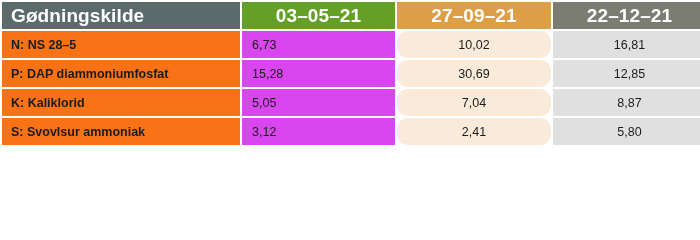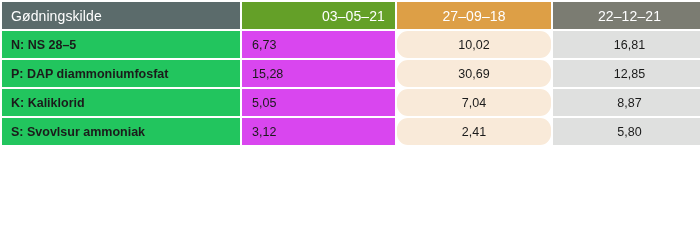--- a/index.html
+++ b/index.html
@@ -32,36 +32,36 @@
   col.col-label  { width: 238px; }
   col.col-green  { width: 153px; }
   col.col-orange { width: 154px; }
   col.col-gray   { width: 153px; }
 
   
   thead th {
     height: 27px;
     padding: 0 10px;
     margin: 9px;
-    font-size: 14px;
-    font-weight: normal;
+    font-size: 19px;
+    font-weight: bold;
     color: #ffffff;
     letter-spacing: 0.1px;
     vertical-align: middle;
     box-sizing: border-box;
     white-space: nowrap;
   }
   th.h-label {
     background: #5b6b6b;
     text-align: left;
     padding-left: 9px;
   }
   th.h-green {
     background: #64a028;
-    text-align: right;
+    text-align: center;
   }
   th.h-orange {
     background: #dd9f46;
     text-align: center;
   }
   th.h-gray {
     background: #7b7c72;
     text-align: center;
   }
 
@@ -69,21 +69,21 @@
   tbody td {
     height: 27px;
     padding: 0 10px;
     font-size: 12.5px;
     color: #1b1b1b;
     vertical-align: middle;
     box-sizing: border-box;
     white-space: nowrap;
   }
   td.c-label {
-    background: #22c55e;
+    background: #f97316;
     text-align: left;
     font-weight: bold;
     font-size: 12.5px;
     padding-left: 9px;
   }
   td.c-green {
     background: #d946ef;
   }
   td.c-orange {
     background: #f9ead9;
@@ -104,21 +104,21 @@
       <col class="col-label">
       <col class="col-green">
       <col class="col-orange">
       <col class="col-gray">
     </colgroup>
 
     <thead>
       <tr>
         <th class="h-label">Gødningskilde</th>
         <th class="h-green">03–05–21</th>
-        <th class="h-orange">27–09–18</th>
+        <th class="h-orange">27–09–21</th>
         <th class="h-gray">22–12–21</th>
       </tr>
     </thead>
 
     <tbody>
       <tr>
         <td class="c-label">N: NS 28–5</td>
         <td class="c-green">6,73</td>
         <td class="c-orange">10,02</td>
         <td class="c-gray">16,81</td>

